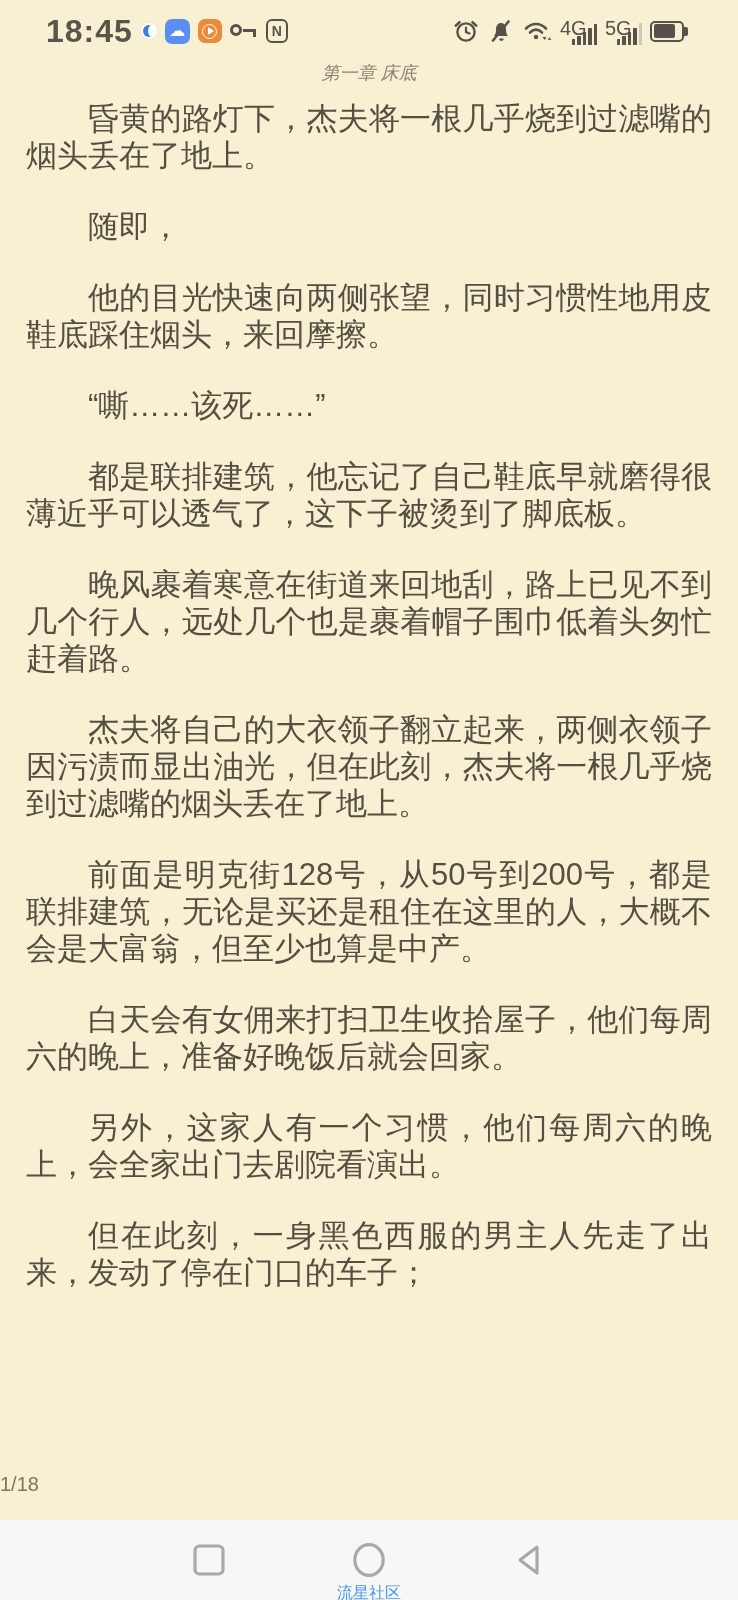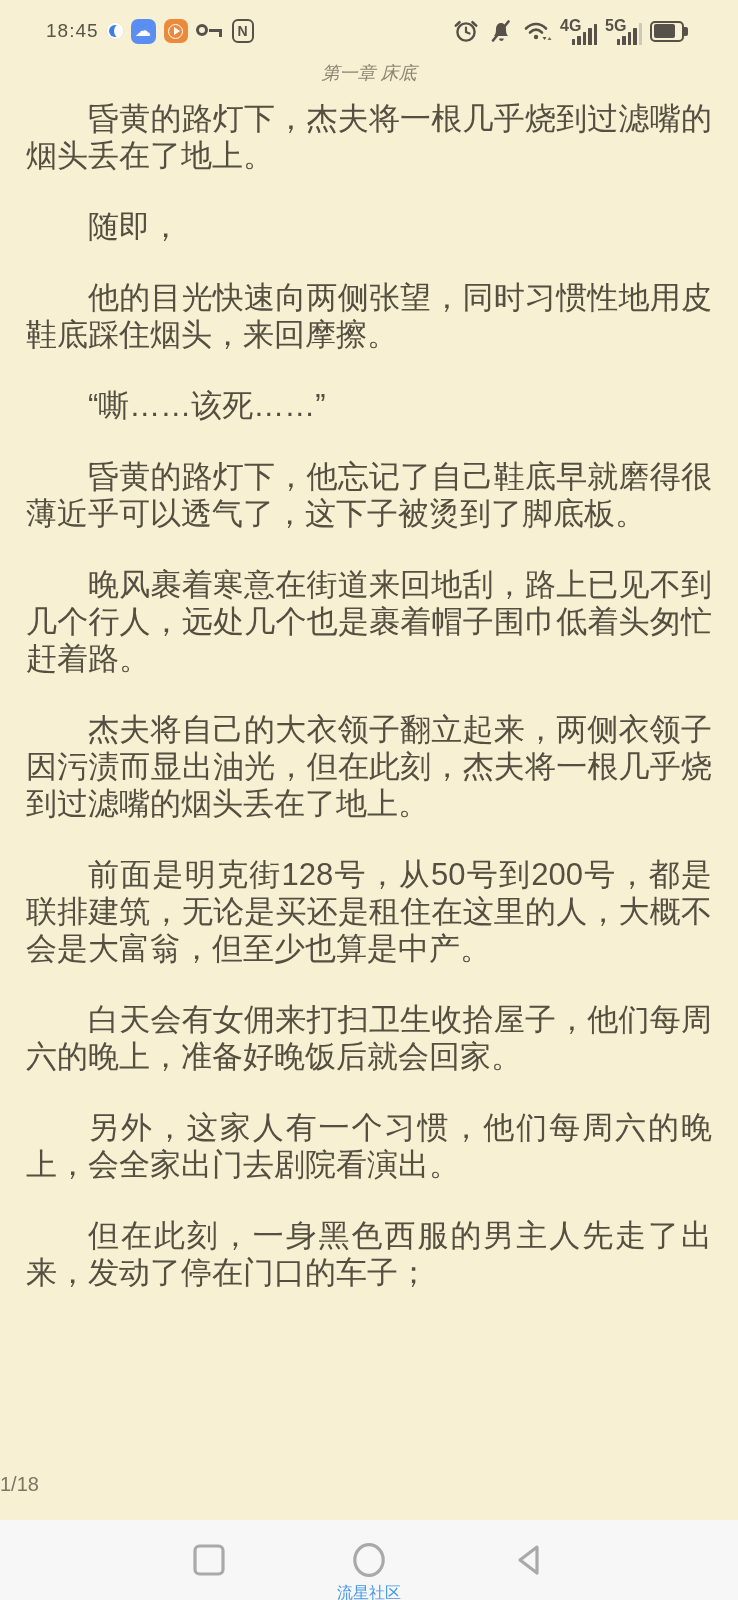--- a/index.html
+++ b/index.html
@@ -13,21 +13,21 @@
     color:#554e41;
   }
 
   
   .status-bar{
     position:absolute; top:0; left:0; right:0; height:58px;
     display:flex; align-items:center; justify-content:space-between;
     padding:4px 48px 0 46px;
   }
   .sb-left,.sb-right{ display:flex; align-items:center; gap:8px; }
-  .sb-time{ font-size:19px; font-weight:400; color:#5a544a; letter-spacing:1px; }
+  .sb-time{ font-size:32px; font-weight:700; color:#5a544a; letter-spacing:1px; }
 
   .ic-crescent{ position:relative; width:16px; height:16px; border-radius:50%;
     background:#ffffff; overflow:hidden; box-shadow:0 0 0 1px rgba(0,0,0,0.03); }
   .ic-crescent::before{ content:""; position:absolute; left:2px; top:2px;
     width:12px; height:12px; border-radius:50%; background:#3d7fe0; }
   .ic-crescent::after{ content:""; position:absolute; left:7px; top:1px;
     width:12px; height:14px; border-radius:50%; background:#ffffff; }
 
   .ic-cloud{ width:25px; height:25px; border-radius:7px; background:#5a8ef0;
     display:flex; align-items:center; justify-content:center;
@@ -44,21 +44,21 @@
     border:3px solid #57514a; border-radius:50%; }
   .ic-key .stem{ position:absolute; left:13px; top:7px; width:13px; height:3px; background:#57514a; }
   .ic-key .tooth{ position:absolute; left:23px; top:9px; width:3px; height:6px; background:#57514a; }
 
   .ic-nfc{ width:22px; height:24px; border:2.5px solid #57514a; border-radius:6px;
     display:flex; align-items:center; justify-content:center;
     font-size:14px; font-weight:bold; color:#57514a; }
 
   .sb-svg{ display:block; }
   .sig{ position:relative; width:37px; height:29px; }
-  .sig .g-label{ position:absolute; left:0; top:0; font-size:16px; font-weight:700; color:#57514a; }
+  .sig .g-label{ position:absolute; left:0; top:0; font-size:20px; font-weight:400; color:#57514a; }
   .sig .bars{ position:absolute; right:0; bottom:1px; display:flex; align-items:flex-end; gap:2px; }
   .sig .bars i{ display:block; width:3.5px; background:#57514a; border-radius:0.5px; }
   .sig .bars i.pale{ background:#cfc8b6; }
 
   .ic-batt{ position:relative; width:40px; height:21px; }
   .ic-batt .case{ position:absolute; left:0; top:0; width:34px; height:21px;
     border:2.5px solid #57514a; border-radius:5px; }
   .ic-batt .fill{ position:absolute; left:3.5px; top:3.5px; width:21px; height:14px;
     background:#57514a; border-radius:2px; }
   .ic-batt .tip{ position:absolute; right:2px; top:6px; width:4px; height:9px;
@@ -164,21 +164,21 @@
   </div>
 </div>
 
 <div class="chapter-title">第一章 床底</div>
 
 <div class="reader-content">
   <p>昏黄的路灯下，杰夫将一根几乎烧到过滤嘴的烟头丢在了地上。</p>
   <p>随即，</p>
   <p>他的目光快速向两侧张望，同时习惯性地用皮鞋底踩住烟头，来回摩擦。</p>
   <p>“嘶……该死……”</p>
-  <p>昏黄的路灯下，他忘记了自己鞋底早就磨得很薄近乎可以透气了，这下子被烫到了脚底板。</p>
+  <p>都是联排建筑，他忘记了自己鞋底早就磨得很薄近乎可以透气了，这下子被烫到了脚底板。</p>
   <p>晚风裹着寒意在街道来回地刮，路上已见不到几个行人，远处几个也是裹着帽子围巾低着头匆忙赶着路。</p>
   <p>杰夫将自己的大衣领子翻立起来，两侧衣领子因污渍而显出油光，但在此刻，杰夫将一根几乎烧到过滤嘴的烟头丢在了地上。</p>
   <p>前面是明克街128号，从50号到200号，都是联排建筑，无论是买还是租住在这里的人，大概不会是大富翁，但至少也算是中产。</p>
   <p>白天会有女佣来打扫卫生收拾屋子，他们每周六的晚上，准备好晚饭后就会回家。</p>
   <p>另外，这家人有一个习惯，他们每周六的晚上，会全家出门去剧院看演出。</p>
   <p>但在此刻，一身黑色西服的男主人先走了出来，发动了停在门口的车子；</p>
 </div>
 
 <div class="page-indicator">1/18</div>
 

